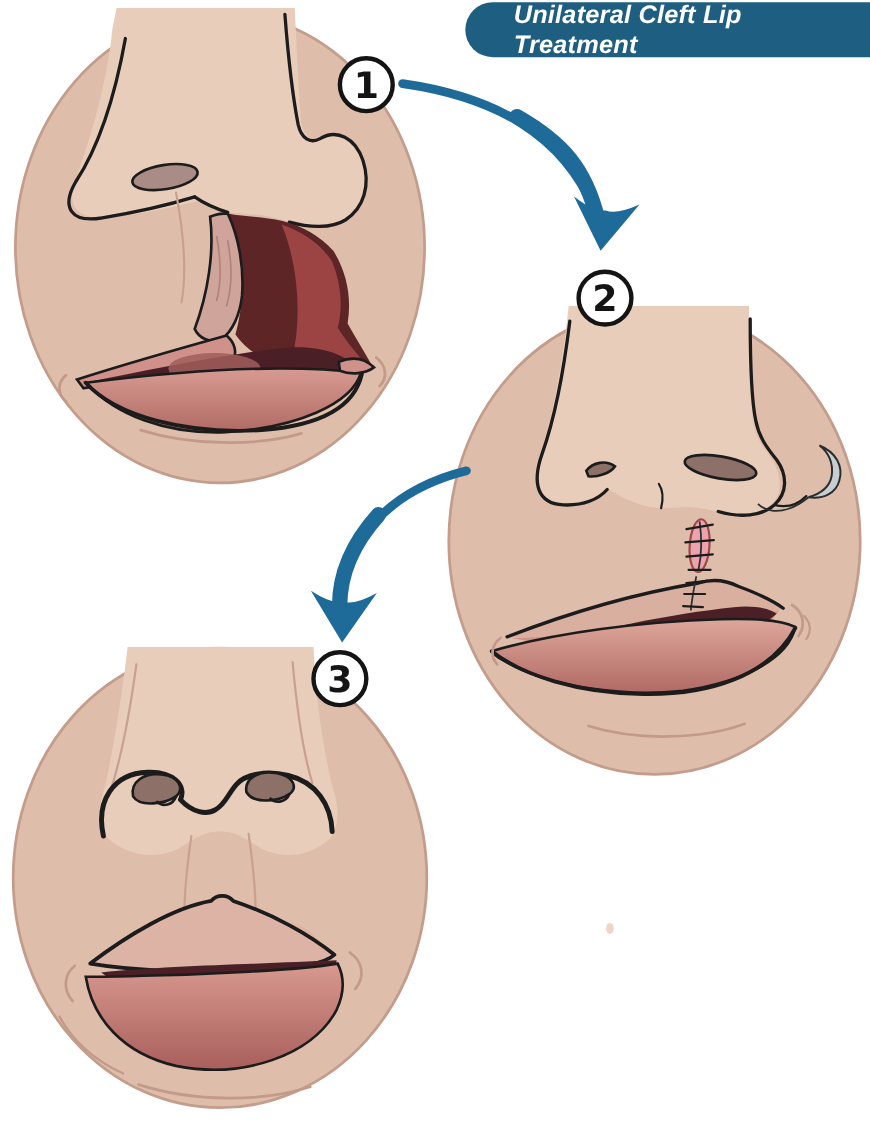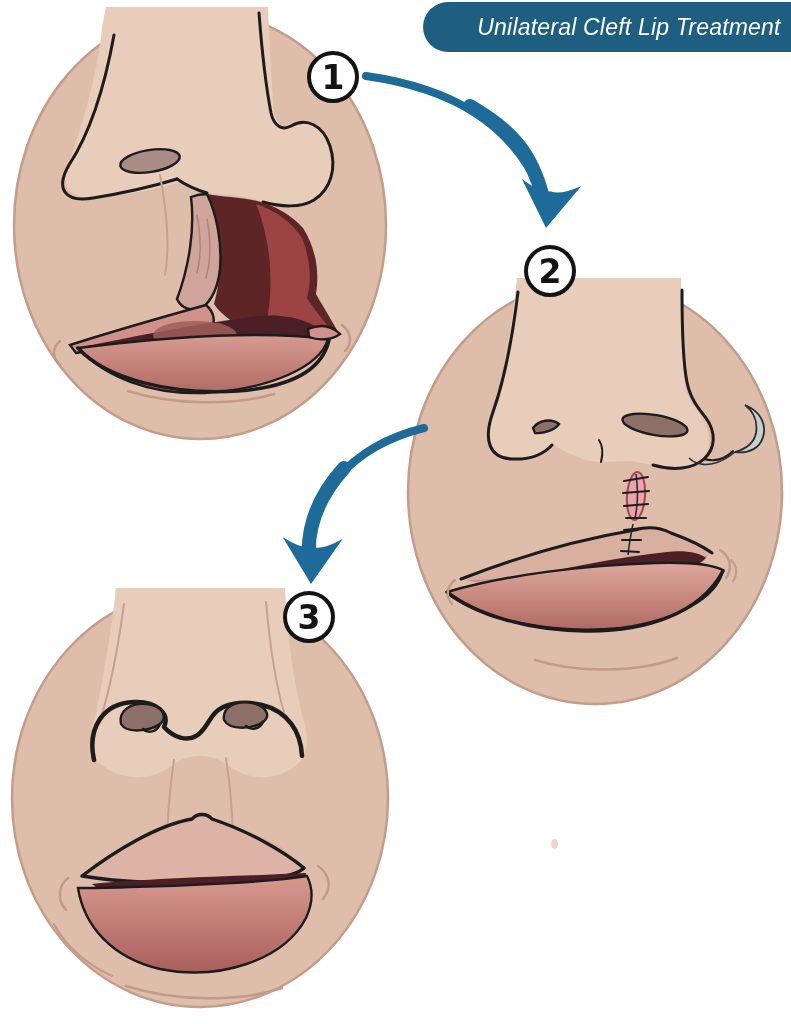--- a/index.html
+++ b/index.html
@@ -10,21 +10,21 @@
     --cleft_dark:#5e2527; --cleft_red:#9c4444; --flap_pink:#cfa49a;
     --lip_pink:#cf9189; --lip_deep:#b06a64; --mouth_dark:#4a2026;
     --suture_pink:#eda3ab; --needle_gray:#c7ced2; --background:#ffffff;
   }
   html,body{margin:0;padding:0;background:var(--background,#fff);}
   .canvas{position:relative;width:791px;height:1024px;background:var(--background,#fff);overflow:hidden;
           font-family:"Liberation Sans",sans-serif;}
   .banner{position:absolute;left:423px;top:2px;width:368px;height:50px;
           background:var(--banner_bg,#1d5e81);border-radius:25px 0 0 25px;
           display:flex;align-items:center;justify-content:center;}
-  .banner span{color:var(--banner_text,#fff);font-style:italic;font-weight:normal;
+  .banner span{color:var(--banner_text,#fff);font-style:italic;font-weight:bold;
           font-size:23px;letter-spacing:.2px;margin-left:44px;}
   .badge{position:absolute;width:52px;height:52px;box-sizing:border-box;border-radius:50%;
          background:var(--badge_bg,#fff);border:4px solid var(--badge_border,#141414);
          color:var(--badge_text,#141414);display:flex;align-items:center;justify-content:center;
          font-family:"DejaVu Sans",sans-serif;font-weight:800;font-size:33px;z-index:6;}
   .stage{position:absolute;}
   .arrows{position:absolute;left:0;top:0;z-index:4;pointer-events:none;}
   .artifact{position:absolute;left:551px;top:839px;width:7px;height:10px;border-radius:50%;
             background:#eecdbd;opacity:.85;}
   

